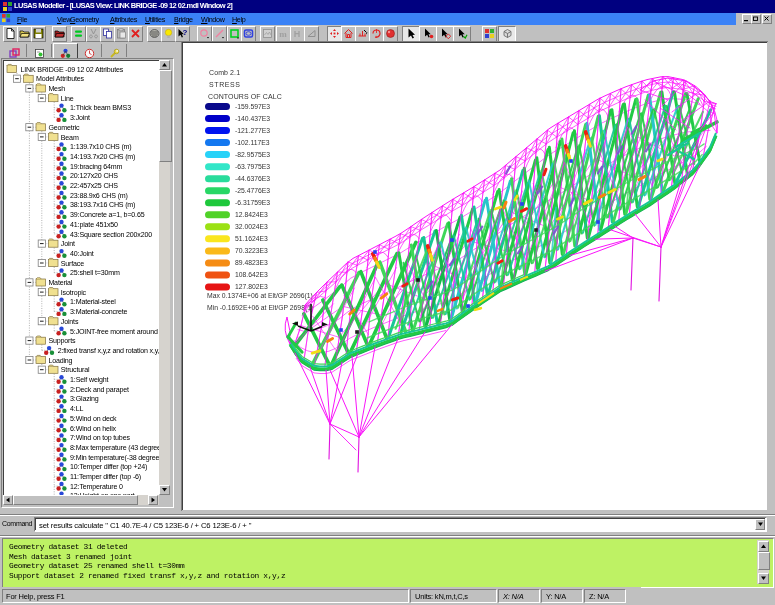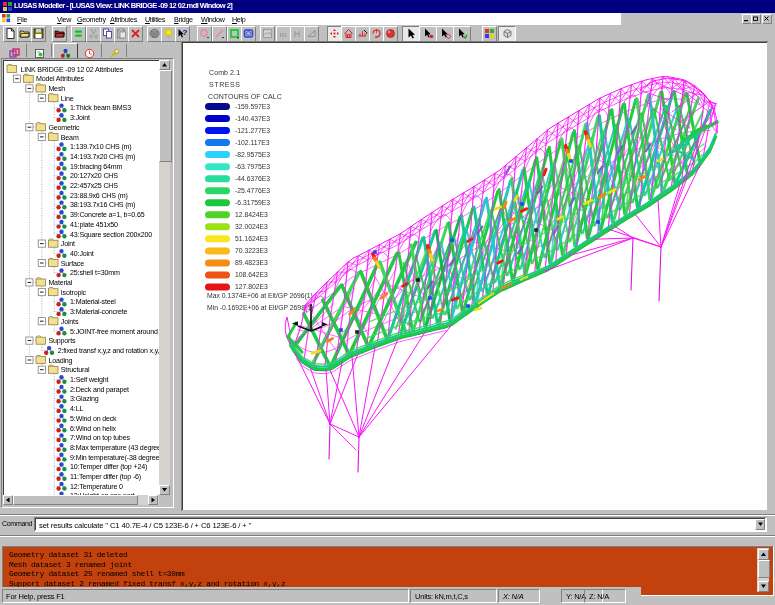--- a/index.html
+++ b/index.html
@@ -10,31 +10,31 @@
 <body>
 <div class="abs" style="left:0;top:0;width:775px;height:13px;background:#000080;">
  <svg class="abs" style="left:3px;top:2px;" width="10" height="10" viewBox="0 0 10 10">
       <rect x="0" y="0" width="4" height="4" fill="#e03030"></rect>
       <rect x="5" y="0" width="4" height="4" fill="#30a030"></rect>
       <rect x="0" y="5" width="4" height="4" fill="#e8d020"></rect>
       <rect x="5" y="5" width="4" height="4" fill="#3040d0"></rect>
     </svg>
  <div class="abs" style="left:14px;top:1px;color:#fff;font-size:7.5px;font-weight:bold;letter-spacing:-0.55px;white-space:nowrap;">LUSAS Modeller - [LUSAS View: LINK BRIDGE -09 12 02.mdl Window 2]</div>
 </div>
-<div class="abs" style="left:0;top:13px;width:621px;height:12px;background:#ffffff;font-size:7.2px;letter-spacing:-0.35px;color:#000;">
+<div class="abs" style="left:0;top:13px;width:736px;height:12px;background:#3b82f6;font-size:7.2px;letter-spacing:-0.35px;color:#000;">
  <svg class="abs" style="left:2px;top:1px;" width="9" height="9" viewBox="0 0 10 10">
       <rect x="0" y="0" width="4" height="4" fill="#e03030"></rect>
       <rect x="5" y="0" width="4" height="4" fill="#30a030"></rect>
       <rect x="0" y="5" width="4" height="4" fill="#e8d020"></rect>
       <rect x="5" y="5" width="4" height="4" fill="#3040d0"></rect>
     </svg>
  <div class="abs" style="left:17px;top:2px;"><u>F</u>ile</div>
  <div class="abs" style="left:37px;top:14px;"><u>E</u>dit</div>
  <div class="abs" style="left:57px;top:2px;"><u>V</u>iew</div>
- <div class="abs" style="left:77px;top:2px;"><u>G</u>eometry</div>
+ <div class="abs" style="left:70px;top:2px;"><u>G</u>eometry</div>
  <div class="abs" style="left:110px;top:2px;"><u>A</u>ttributes</div>
  <div class="abs" style="left:145px;top:2px;text-align:right;"><u>U</u>tilities</div>
  <div class="abs" style="left:174px;top:2px;"><u>B</u>ridge</div>
  <div class="abs" style="left:201px;top:2px;"><u>W</u>indow</div>
  <div class="abs" style="left:232px;top:2px;"><u>H</u>elp</div>
  <div class="btn" style="left:742px;top:1px;width:8px;height:8px;">
       <svg width="6" height="6" viewBox="0 0 6 6">
         <rect x="0" y="4" width="4" height="1.2" fill="#000"></rect>
       </svg>
     </div>
@@ -1107,21 +1107,21 @@
      <div class="btn" style="left:719px;top:0px;width:8px;height:9px;">
           <svg width="7" height="7" viewBox="0 0 7 7">
             <path d="M3.5 5 L6 1.5 L1 1.5 Z" fill="#000"></path>
           </svg>
         </div>
    </div>
  </div>
  <div class="abs" style="left:0;top:24px;width:775px;height:1px;background:#808080;"></div>
  <div class="abs" style="left:0;top:25px;width:775px;height:1px;background:#fff;"></div>
 </div>
-<div class="abs" style="left:2px;top:538px;width:770px;height:48px;background:#c2410c;border-top:1px solid #808080;border-left:1px solid #808080;border-right:1px solid #fff;border-bottom:1px solid #fff;margin-top:8px;">
+<div class="abs" style="left:2px;top:538px;width:770px;height:48px;background:#bef264;border-top:1px solid #808080;border-left:1px solid #808080;border-right:1px solid #fff;border-bottom:1px solid #fff;">
  <div class="abs" style="left:6px;top:3px;font-family:&quot;Liberation Mono&quot;,monospace;font-size:7.9px;line-height:9.5px;letter-spacing:-0.35px;color:#000;white-space:pre;">Geometry dataset 31 deleted
 Mesh dataset 3 renamed joint
 Geometry dataset 25 renamed shell t=30mm
 Support dataset 2 renamed fixed transf x,y,z and rotation x,y,z</div>
  <div class="abs" style="left:754px;top:1px;width:12px;height:44px;background:#d6d3ce;">
    <div class="btn" style="left:1px;top:1px;width:9px;height:9px;">
         <svg width="7" height="7" viewBox="0 0 7 7">
           <path d="M3.5 1.5 L6 5 L1 5 Z" fill="#000"></path>
         </svg>
       </div>
@@ -1136,19 +1136,19 @@
 <div class="abs" style="left:0;top:587px;width:641px;height:18px;background:#c0c0c0;font-size:7.5px;letter-spacing:-0.2px;">
  <div class="abs" style="left:2px;top:2px;width:405px;height:12px;border-top:1px solid #808080;border-left:1px solid #808080;border-right:1px solid #fff;border-bottom:1px solid #fff;">
       <div class="abs" style="left:3px;top:2px;">For Help, press F1</div>
     </div>
  <div class="abs" style="left:410px;top:2px;width:85px;height:12px;border-top:1px solid #808080;border-left:1px solid #808080;border-right:1px solid #fff;border-bottom:1px solid #fff;">
       <div class="abs" style="left:4px;top:2px;">Units: kN,m,t,C,s</div>
     </div>
  <div class="abs" style="left:498px;top:2px;width:40px;height:12px;border-top:1px solid #808080;border-left:1px solid #808080;border-right:1px solid #fff;border-bottom:1px solid #fff;">
       <div class="abs" style="left:4px;top:2px;font-style:italic;">X: N/A</div>
     </div>
- <div class="abs" style="left:561px;top:2px;width:40px;height:12px;border-top:1px solid #808080;border-left:1px solid #808080;border-right:1px solid #fff;border-bottom:1px solid #fff;">
+ <div class="abs" style="left:541px;top:2px;width:40px;height:12px;border-top:1px solid #808080;border-left:1px solid #808080;border-right:1px solid #fff;border-bottom:1px solid #fff;">
       <div class="abs" style="left:4px;top:2px;">Y: N/A</div>
     </div>
  <div class="abs" style="left:584px;top:2px;width:40px;height:12px;border-top:1px solid #808080;border-left:1px solid #808080;border-right:1px solid #fff;border-bottom:1px solid #fff;">
       <div class="abs" style="left:4px;top:2px;">Z: N/A</div>
     </div>
 </div>
 
 </body></html>

